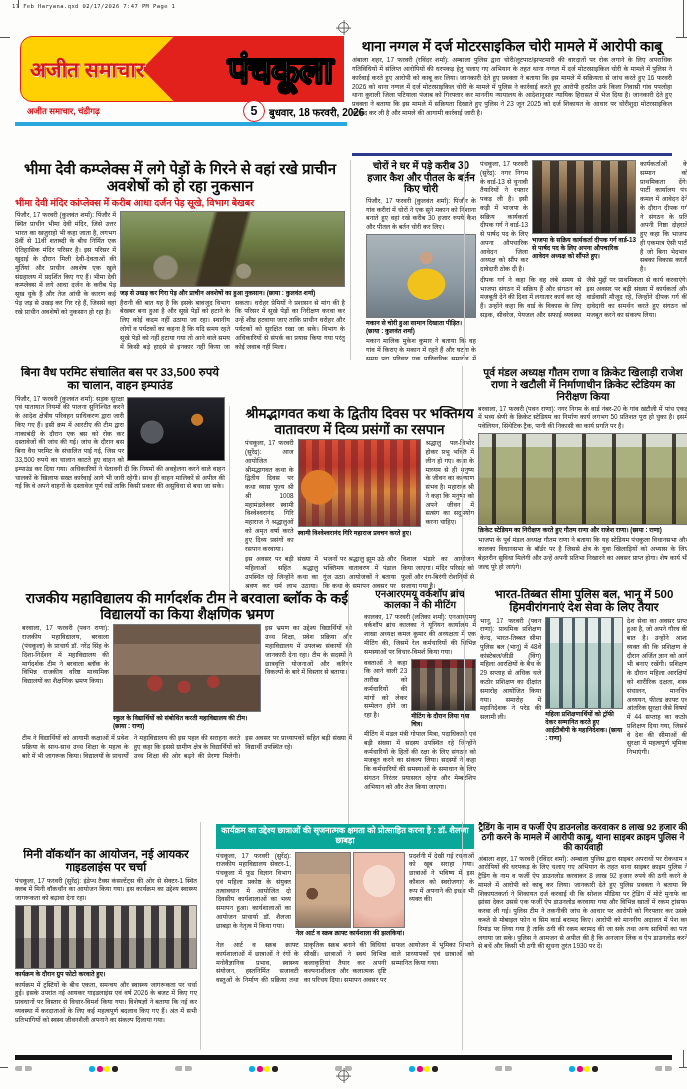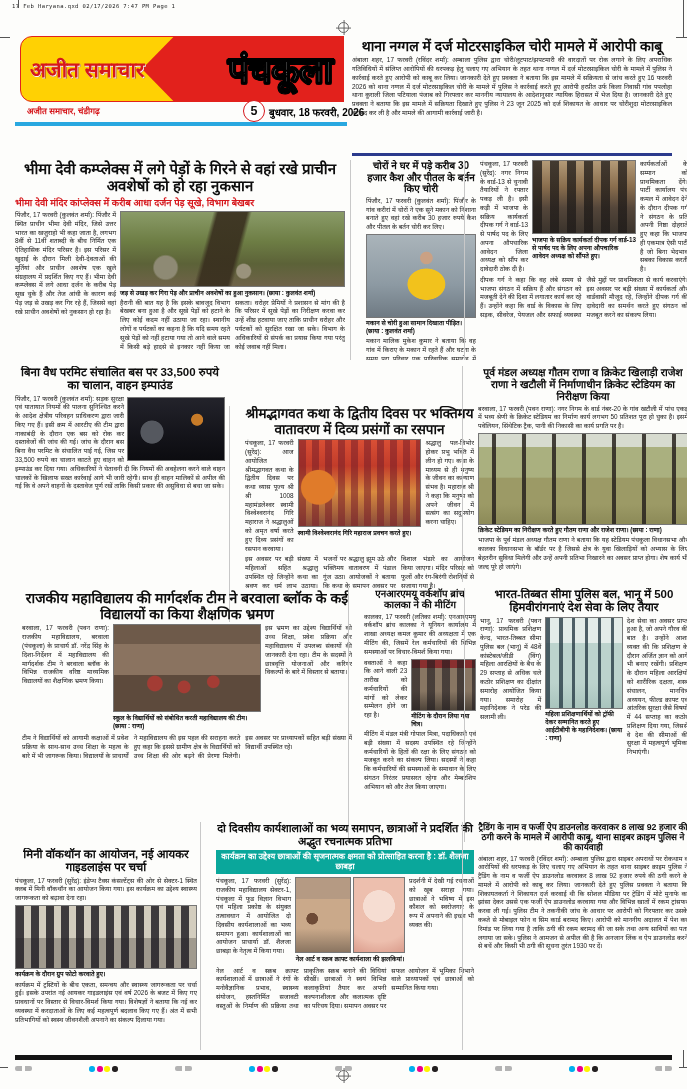--- a/index.html
+++ b/index.html
@@ -226,21 +226,20 @@
 
   <article class="art" style="left:15px;top:848px;width:182px;height:200px;">
     <h2 class="hl" style="font-size:11.5px;">मिनी वॉकथॉन का आयोजन, नई आयकर गाइडलाइंस पर चर्चा</h2>
     <p class="bt">पंचकूला, 17 फरवरी (सुरेंद्र): इंडेप्थ टैक्स कंसल्टेंट्स की ओर से सेक्टर-1 स्थित क्लब में मिनी वॉकथॉन का आयोजन किया गया। इस कार्यक्रम का उद्देश्य स्वास्थ्य जागरूकता को बढ़ावा देना रहा।</p>
     <div class="photo ph-group" style="height:64px;margin-top:2px;"></div>
     <p class="cap">कार्यक्रम के दौरान ग्रुप फोटो करवाते हुए।</p>
     <p class="bt">कार्यक्रम में ट्रस्टियों के बीच एकता, समन्वय और स्वास्थ्य जागरूकता पर चर्चा हुई। इसके उपरांत नई आयकर गाइडलाइंस एवं वर्ष 2026 के बजट में किए गए प्रावधानों पर विस्तार से विचार-विमर्श किया गया। विशेषज्ञों ने बताया कि नई कर व्यवस्था में करदाताओं के लिए कई महत्वपूर्ण बदलाव किए गए हैं। अंत में सभी प्रतिभागियों को स्वस्थ जीवनशैली अपनाने का संकल्प दिलाया गया।</p>
   </article>
 
   <article class="art vline" style="left:200px;top:822px;width:258px;height:228px;">
-    <h2 class="hl" style="font-size:11px;">दो दिवसीय कार्यशालाओं का भव्य समापन, छात्राओं ने प्रदर्शित की अद्भुत रचनात्मक प्रतिभा</h2>
     <div class="teal-sub">कार्यक्रम का उद्देश्य छात्राओं की सृजनात्मक क्षमता को प्रोत्साहित करना है : डॉ. शैलजा छाबड़ा</div>
     <div class="flexrow">
       <p class="bt" style="width:30%;">पंचकूला, 17 फरवरी (सुरेंद्र): राजकीय महाविद्यालय सेक्टर-1, पंचकूला में फूड विज्ञान विभाग एवं महिला प्रकोष्ठ के संयुक्त तत्वावधान में आयोजित दो दिवसीय कार्यशालाओं का भव्य समापन हुआ। कार्यशालाओं का आयोजन प्राचार्या डॉ. शैलजा छाबड़ा के नेतृत्व में किया गया।</p>
       <div style="width:44%;">
         <div class="flexrow" style="gap:2px;">
           <div class="photo ph-workshop" style="width:52%;height:76px;"></div>
           <div class="photo ph-hands" style="width:48%;height:76px;"></div>
         </div>
         <p class="cap" style="text-align:center;">नेल आर्ट व स्क्रब क्राफ्ट कार्यशाला की झलकियां।</p>
       </div>

